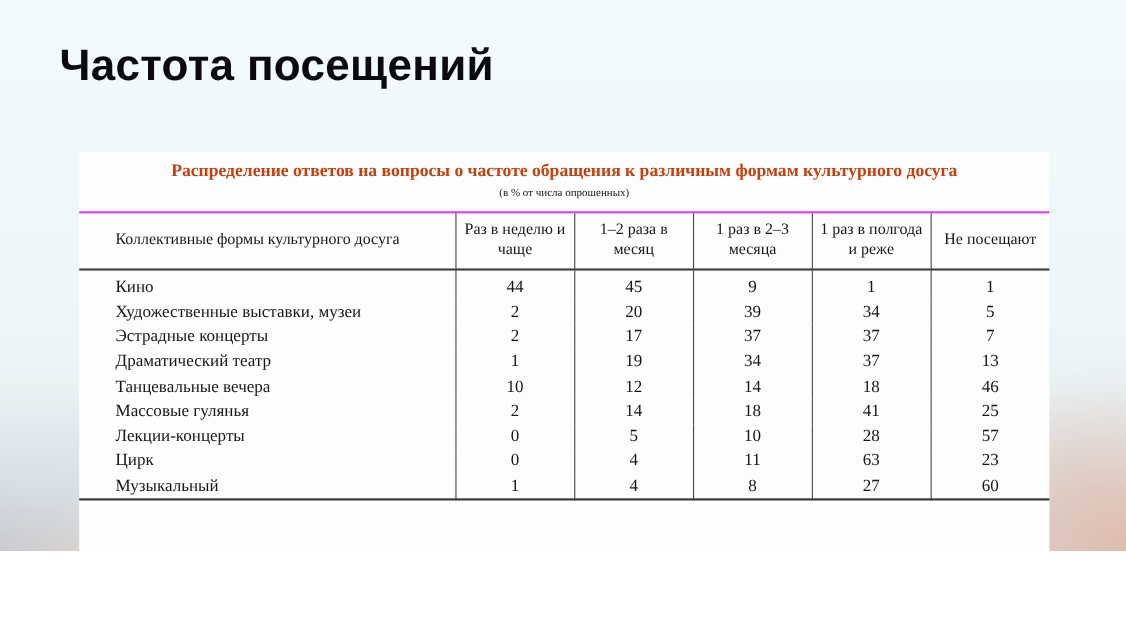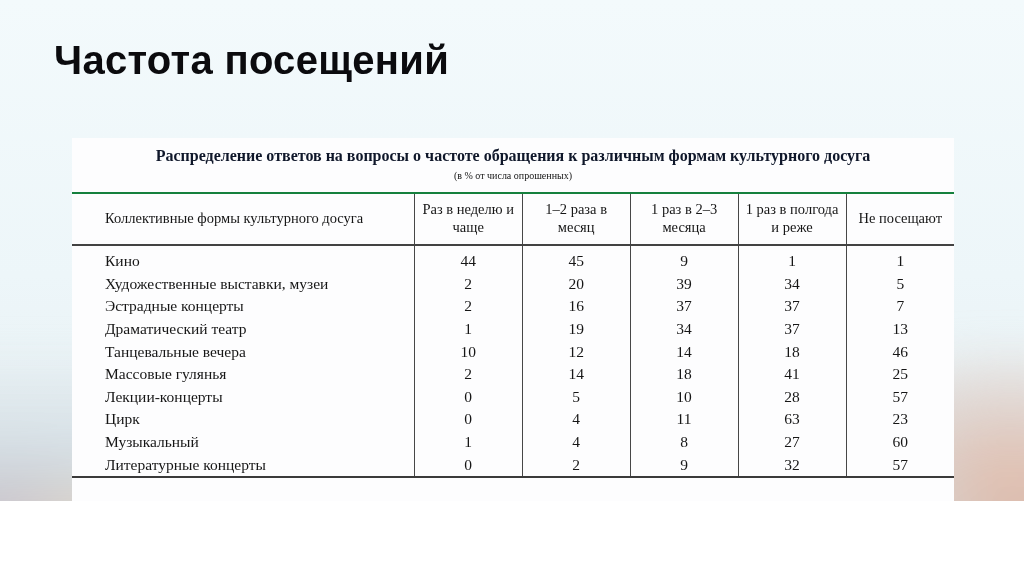--- a/index.html
+++ b/index.html
@@ -43,41 +43,41 @@
     width: 882px; height: 375px;
     background: #fdfdfe;
     z-index: 2;
     box-sizing: border-box;
   }
   .tbl-title {
     margin: 8px 20px 0 20px;
     text-align: center;
     font-family: "Liberation Serif", serif;
     font-size: 16px; font-weight: bold; line-height: 19px;
-    color: #0f172a;
+    color: #c2410c;
   }
   .tbl-subtitle {
     margin: 1px 20px 7px 20px;
     text-align: center;
     font-family: "Liberation Serif", serif;
     font-size: 10px; line-height: 19px;
     color: #141414;
   }
   table.freq {
     width: 100%;
     border-collapse: collapse;
     table-layout: fixed;
     font-family: "Liberation Serif", serif;
     color: #161616;
   }
   col.c-label { width: 38.8%; }
   col.c-num   { width: 12.24%; }
   table.freq thead tr {
     height: 52px;
-    border-top: 2px solid #15803d;
+    border-top: 2px solid #d946ef;
     border-bottom: 2px solid #424242;
   }
   table.freq tbody tr:last-child { border-bottom: 2.5px solid #3a3a3a; }
   table.freq th {
     font-weight: normal;
     font-size: 14.5px; line-height: 1.22;
     text-align: center; vertical-align: middle;
     padding: 4px 7px;
     box-sizing: border-box;
   }
@@ -143,21 +143,21 @@
             <td class="label-cell">Художественные выставки, музеи</td>
             <td class="v">2</td>
             <td class="v">20</td>
             <td class="v">39</td>
             <td class="v">34</td>
             <td class="v">5</td>
           </tr>
           <tr>
             <td class="label-cell">Эстрадные концерты</td>
             <td class="v">2</td>
-            <td class="v">16</td>
+            <td class="v">17</td>
             <td class="v">37</td>
             <td class="v">37</td>
             <td class="v">7</td>
           </tr>
           <tr>
             <td class="label-cell">Драматический театр</td>
             <td class="v">1</td>
             <td class="v">19</td>
             <td class="v">34</td>
             <td class="v">37</td>
@@ -196,24 +196,16 @@
             <td class="v">23</td>
           </tr>
           <tr>
             <td class="label-cell">Музыкальный</td>
             <td class="v">1</td>
             <td class="v">4</td>
             <td class="v">8</td>
             <td class="v">27</td>
             <td class="v">60</td>
           </tr>
-          <tr>
-            <td class="label-cell">Литературные концерты</td>
-            <td class="v">0</td>
-            <td class="v">2</td>
-            <td class="v">9</td>
-            <td class="v">32</td>
-            <td class="v">57</td>
-          </tr>
         </tbody>
     </table>
   </div>
 </div>
 
 </body></html>

